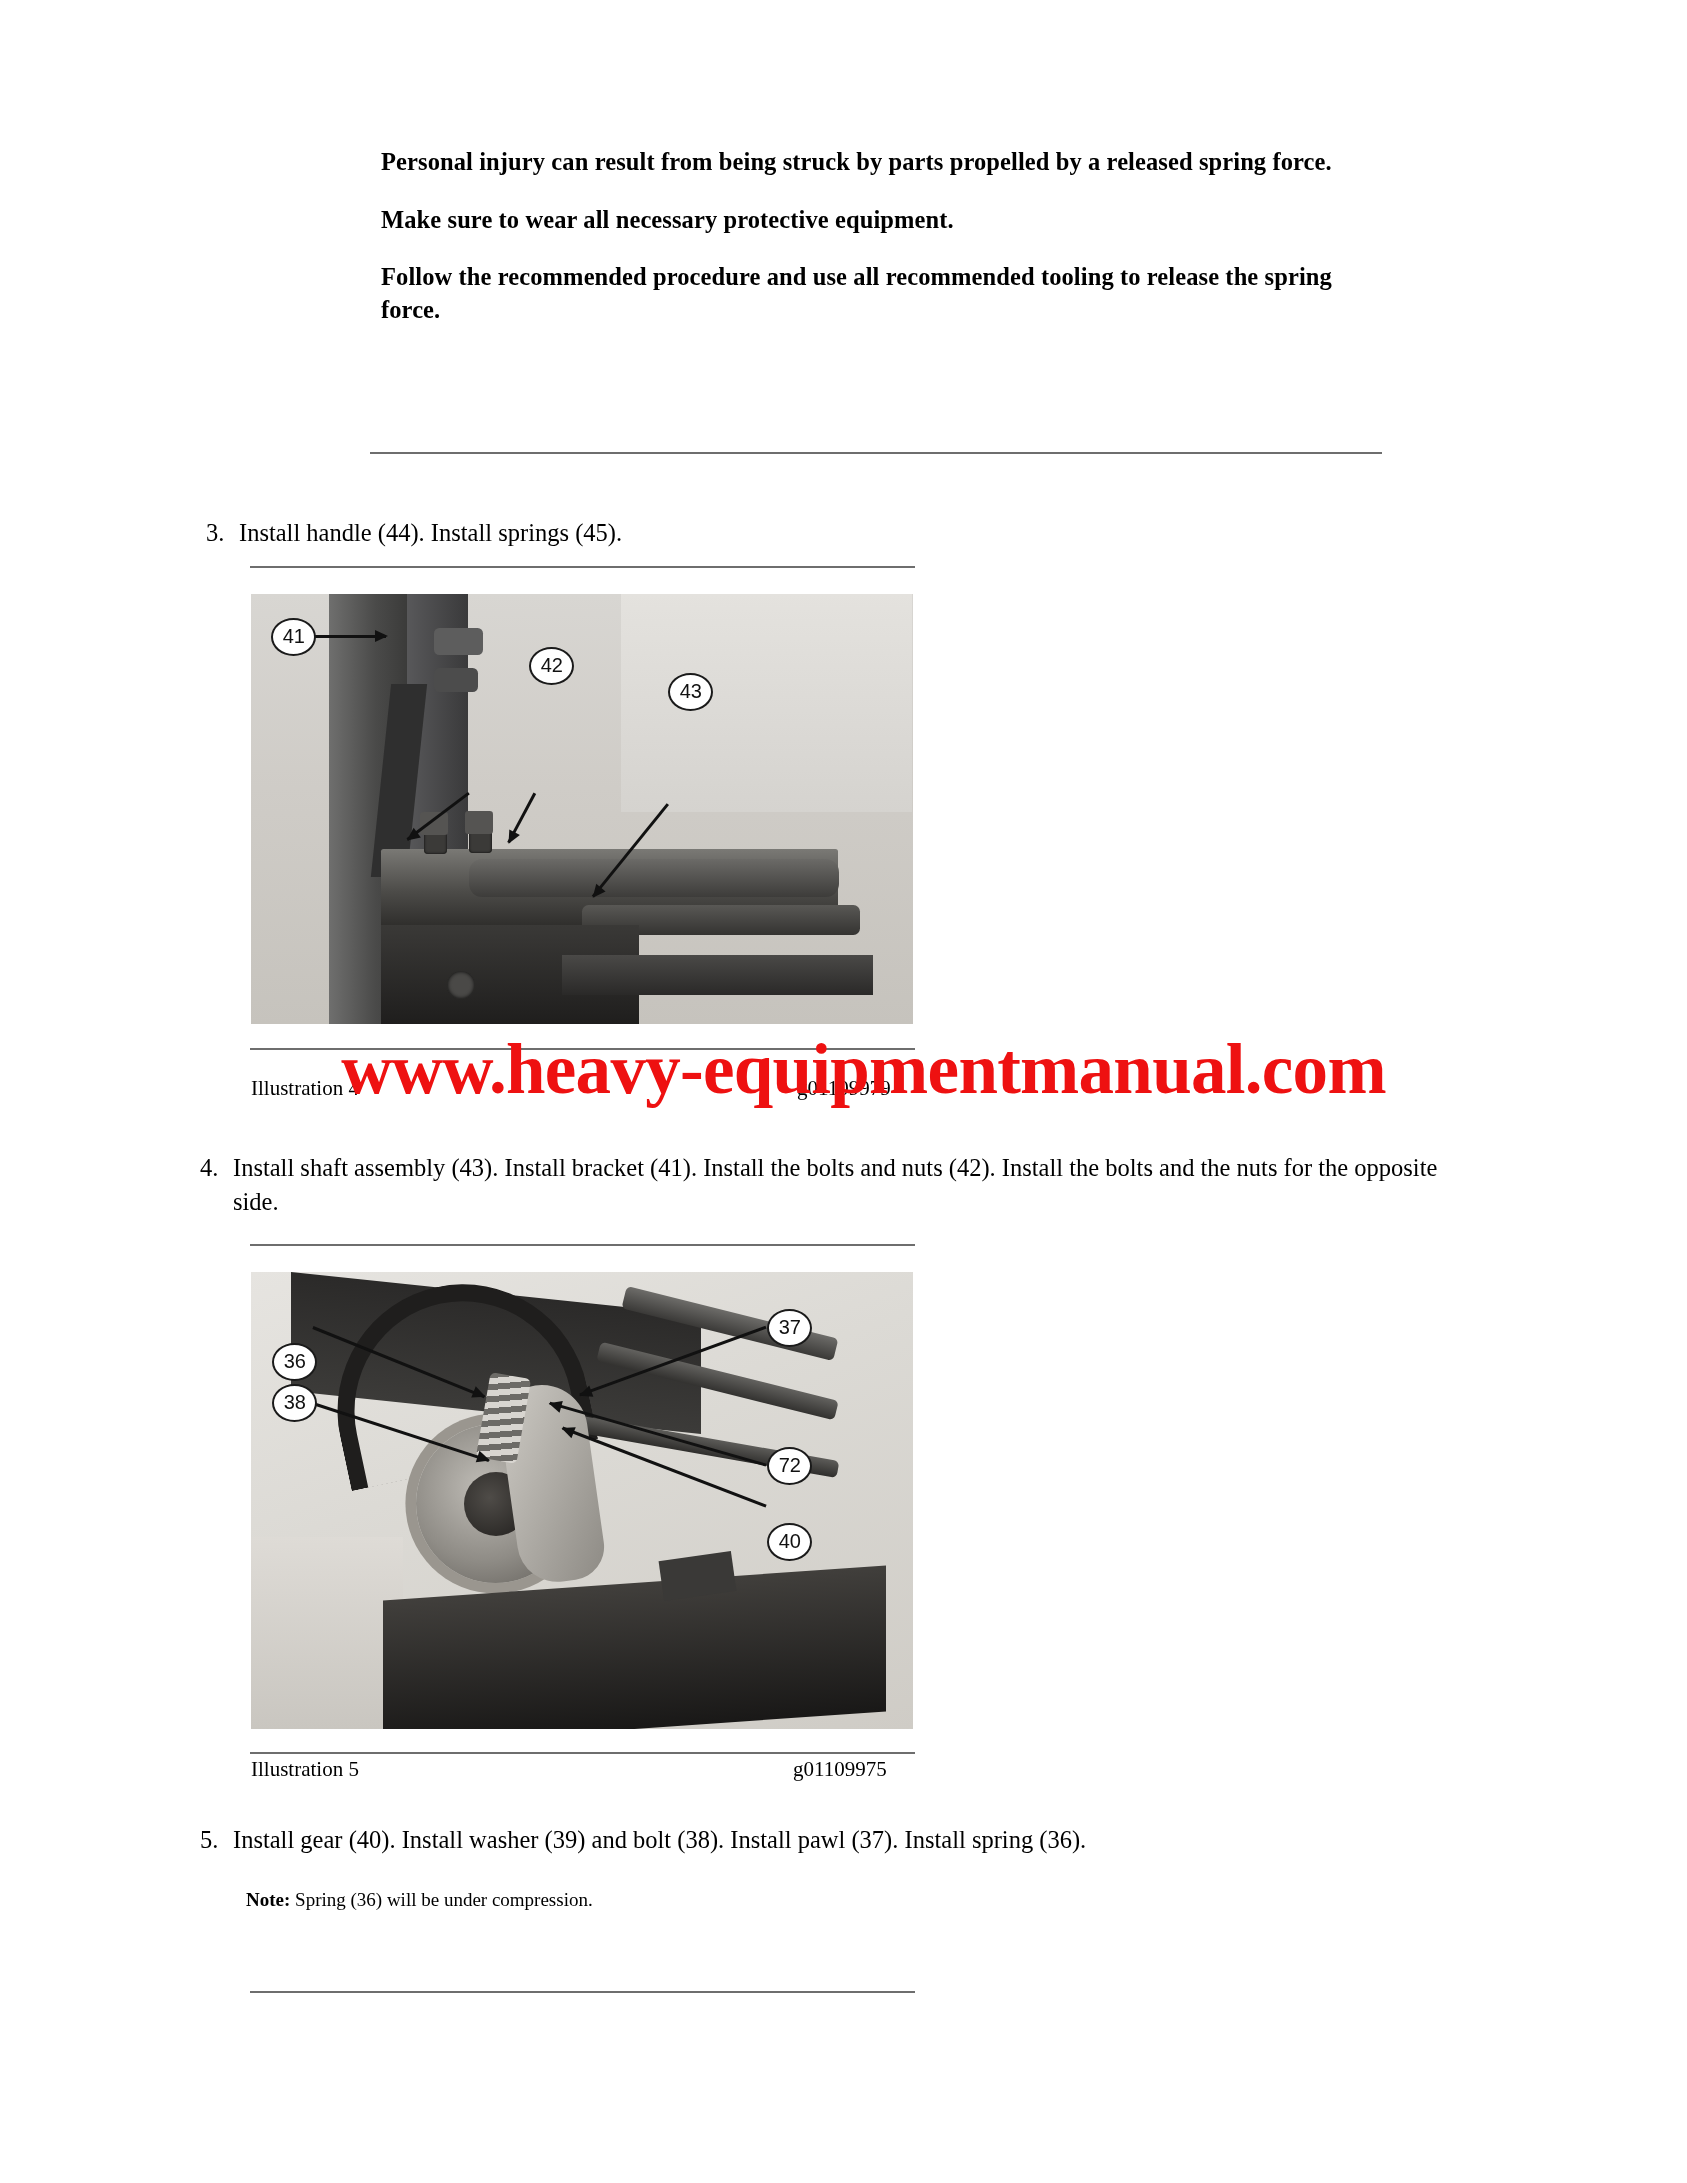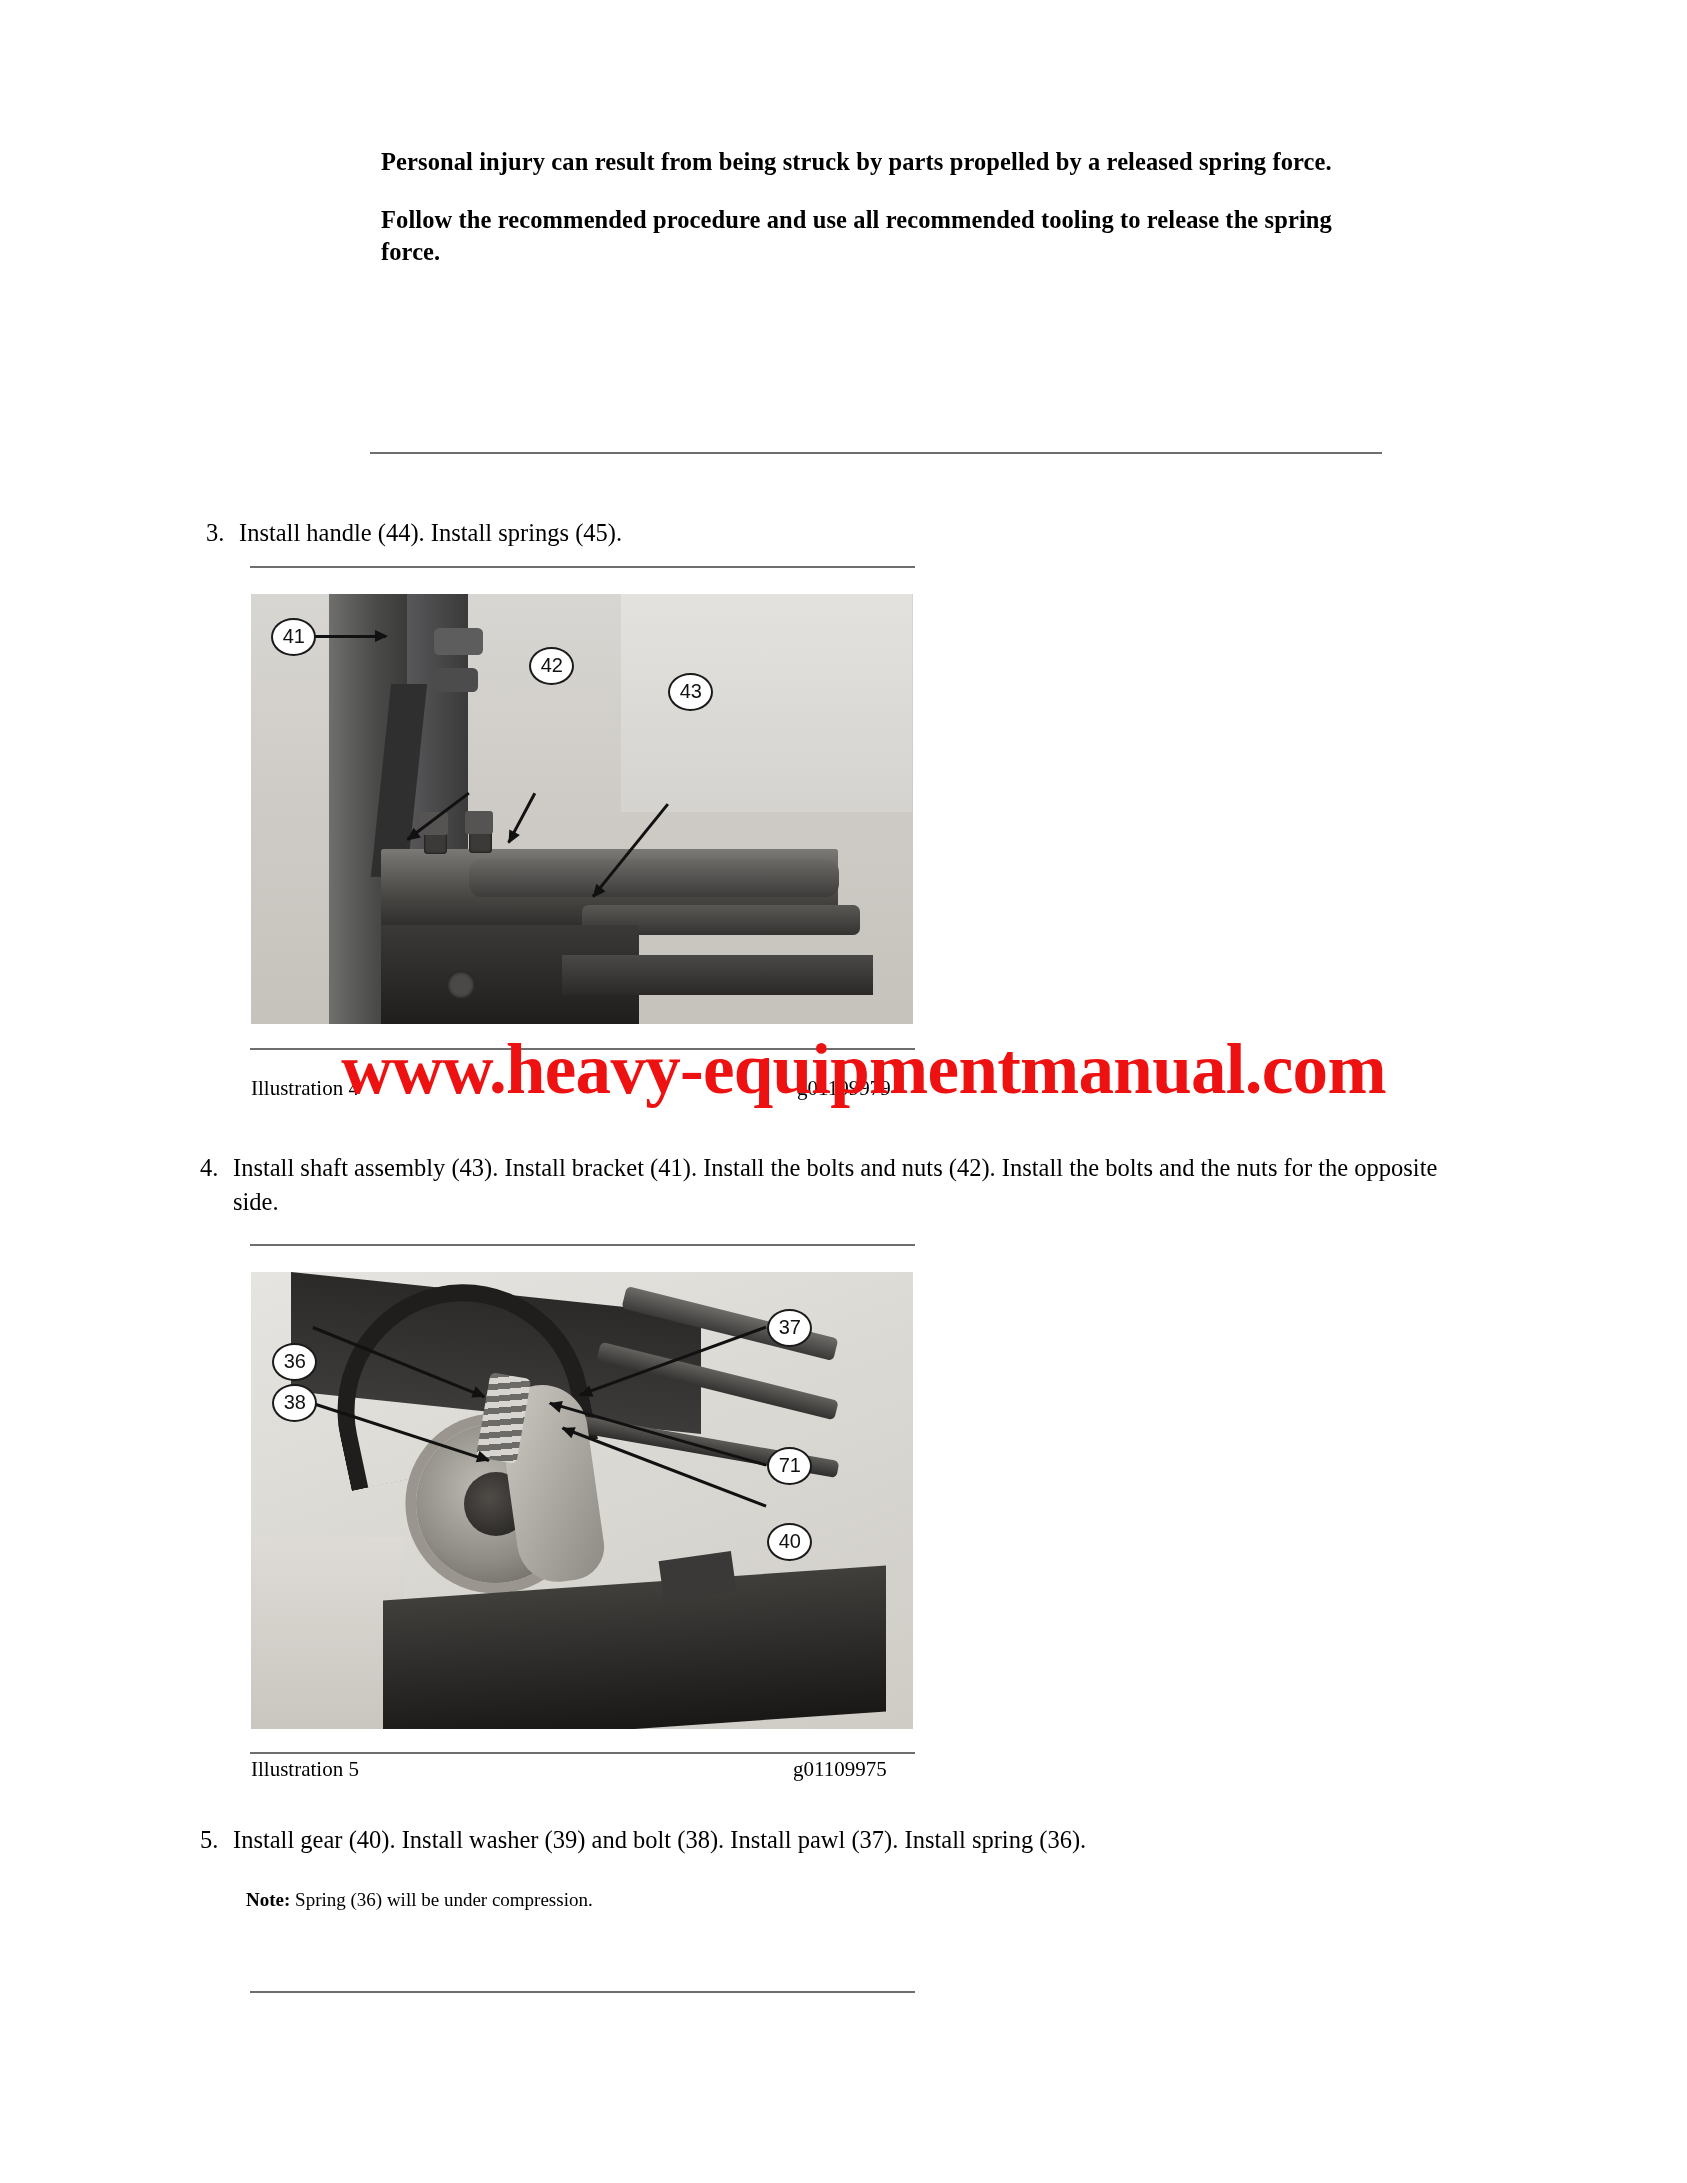--- a/index.html
+++ b/index.html
@@ -310,20 +310,21 @@
     border-bottom: 6.6px solid transparent;
   }
 </style>
 </head>
 <body>
 
 <div class="page">
 
   <div class="warning-block">
     <p class="warning-line">Personal injury can result from being struck by parts propelled by a released spring force.</p>
+    <p class="warning-line">Make sure to wear all necessary protective equipment.</p>
     <p class="warning-line">Follow the recommended procedure and use all recommended tooling to release the spring force.</p>
   </div>
 
   <div class="rule hr-top"></div>
 
   <div class="step step3">
     <span class="num">3.</span>
     <span class="body">Install handle (44). Install springs (45).</span>
   </div>
 
@@ -386,21 +387,21 @@
 
       <div class="leader" style="left:62px; top:54px; width:185px; transform: rotate(22deg);"></div>
       <div class="leader" style="left:515px; top:54px; width:198px; transform: rotate(160deg);"></div>
       <div class="leader" style="left:62px; top:130px; width:185px; transform: rotate(18deg);"></div>
       <div class="leader" style="left:515px; top:192px; width:225px; transform: rotate(196deg);"></div>
       <div class="leader" style="left:515px; top:233px; width:218px; transform: rotate(201deg);"></div>
 
       <div class="callout" style="left:21px; top:37px;margin-top:34px;">36</div>
       <div class="callout" style="left:516px; top:37px;">37</div>
       <div class="callout" style="left:21px; top:112px;">38</div>
-      <div class="callout" style="left:516px; top:175px;">71</div>
+      <div class="callout" style="left:516px; top:175px;">72</div>
       <div class="callout" style="left:516px; top:251px;">40</div>
     </div>
     <div class="bot-rule"></div>
   </div>
 
   <div class="cap5-left">Illustration 5</div>
   <div class="cap5-right">g01109975</div>
 
   <div class="step step5">
     <span class="num">5.</span>

